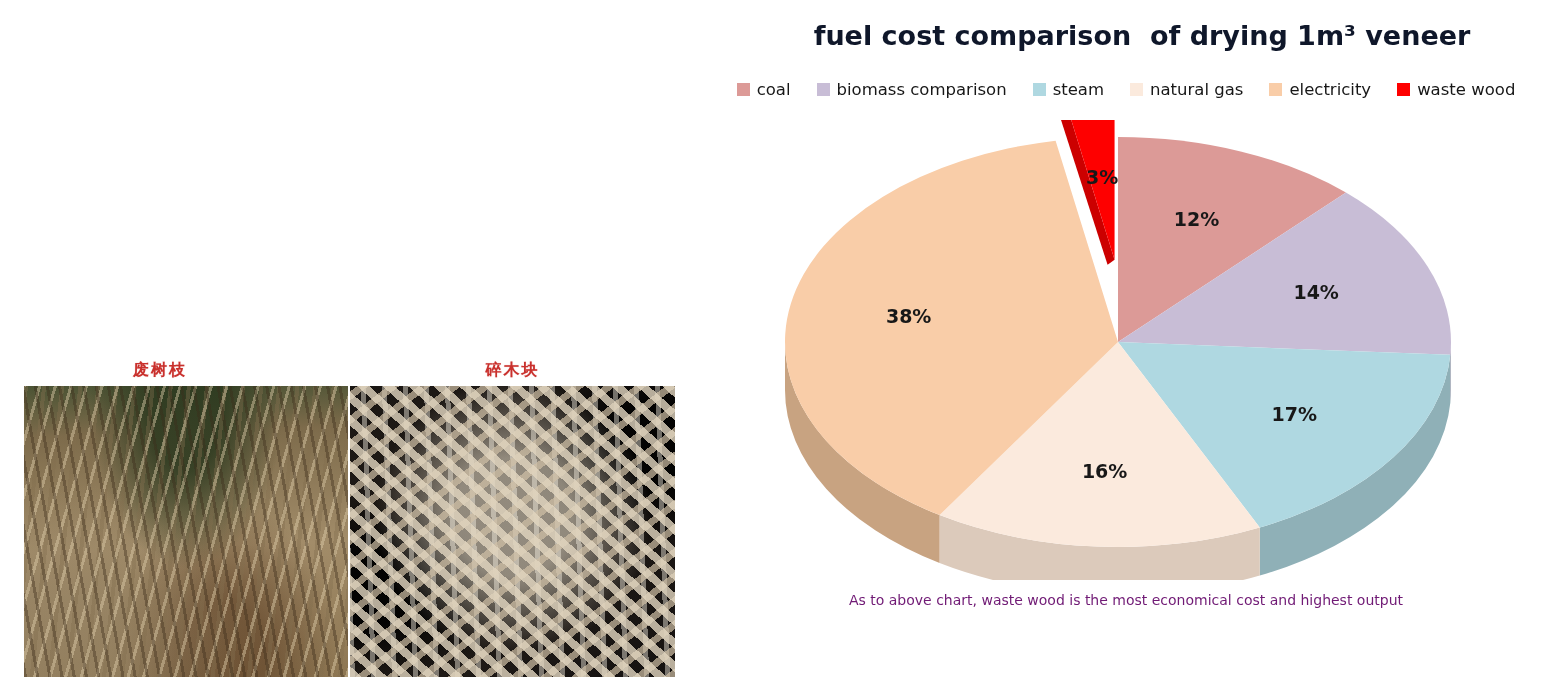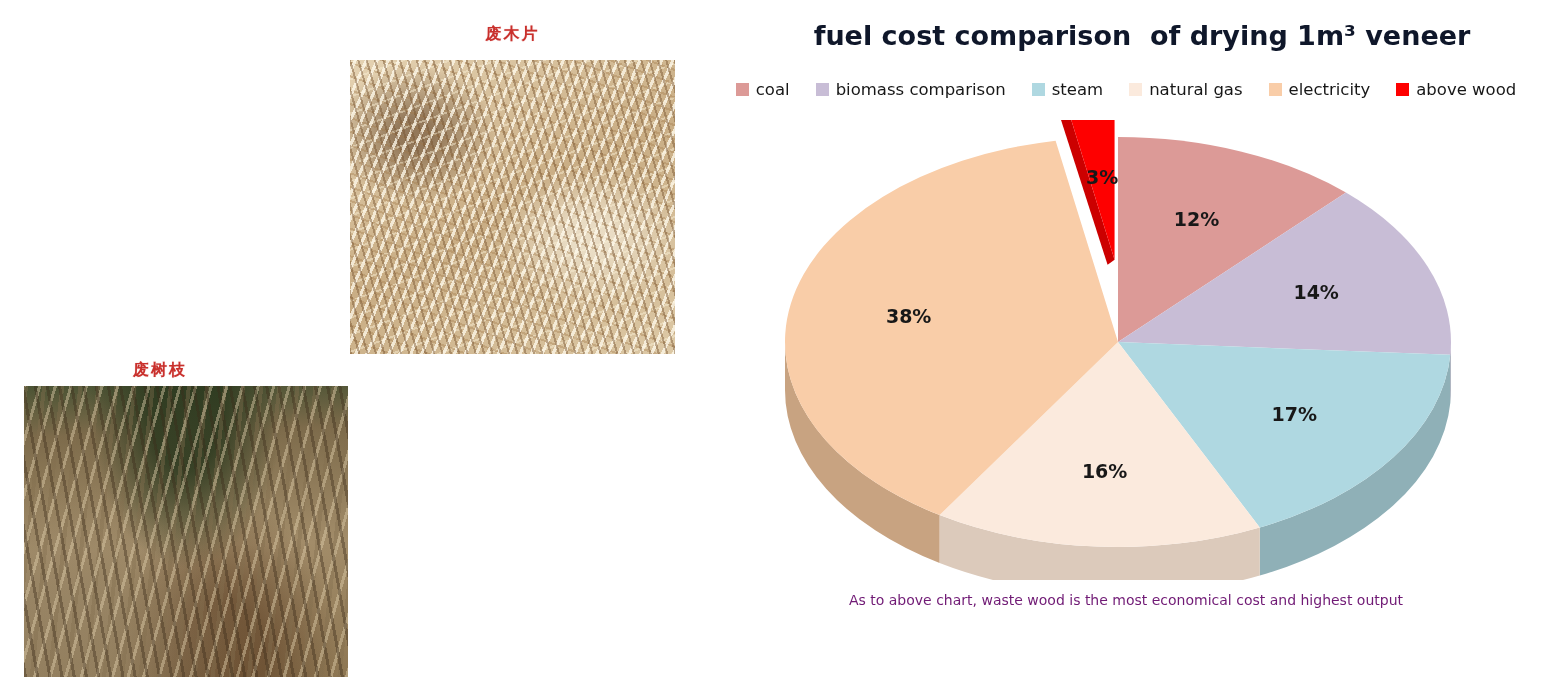--- a/index.html
+++ b/index.html
@@ -175,34 +175,34 @@
     font-size: 14px;
     color: #701a75;
   }
 </style>
 </head>
 <body>
 
 <div id="photo-panel">
 
 
-  <div class="photo-cell" style="left:350px; top:24px; width:325px; height:330px;">
-    <div class="photo-caption">废木片</div>
-    <div class="photo-img" style="top:36px; width:325px; height:294px;">
-      <div class="tex-shavings"></div>
-    </div>
-  </div>
 
   <div class="photo-cell" style="left:24px; top:360px; width:272px; height:317px;">
     <div class="photo-caption">废树枝</div>
     <div class="photo-img" style="top:26px; width:324px; height:291px;">
       <div class="tex-branches"></div>
     </div>
   </div>
 
+  <div class="photo-cell" style="left:350px; top:360px; width:325px; height:317px;">
+    <div class="photo-caption">碎木块</div>
+    <div class="photo-img" style="top:26px; width:325px; height:291px;">
+      <div class="tex-chips"></div>
+    </div>
+  </div>
 
 </div>
 
 <div id="chart-panel">
 
   <div id="chart-title">fuel cost comparison  of drying 1m³ veneer</div>
 
   <div id="chart-legend">
       <div class="legend-item">
         <span class="legend-swatch" style="background: rgb(220, 154, 151);"></span>
@@ -219,21 +219,21 @@
       <div class="legend-item">
         <span class="legend-swatch" style="background: rgb(251, 234, 221);"></span>
         <span class="legend-label">natural gas</span>
       </div>
       <div class="legend-item">
         <span class="legend-swatch" style="background: rgb(249, 205, 168);"></span>
         <span class="legend-label">electricity</span>
       </div>
       <div class="legend-item">
         <span class="legend-swatch" style="background: rgb(254, 0, 0);"></span>
-        <span class="legend-label">above wood</span>
+        <span class="legend-label">waste wood</span>
       </div>
     </div>
 
   <div id="pie-wrap">
     <svg id="pie-svg" width="852" height="460" viewBox="0 0 852 460">
         <g>
           <path d="M 751 222 A 333 205 0 0 1 750.3429005666144 234.8720565035092
        L 750.3429005666144 282.8720565035092 A 333 205 0 0 0 751 270 Z" fill="#a297ae"></path>
           <path d="M 750.3429005666144 234.8720565035092 A 333 205 0 0 1 559.7845040911691 407.489545755534
        L 559.7845040911691 455.489545755534 A 333 205 0 0 0 750.3429005666144 282.8720565035092 Z" fill="#8fb0b7"></path>

